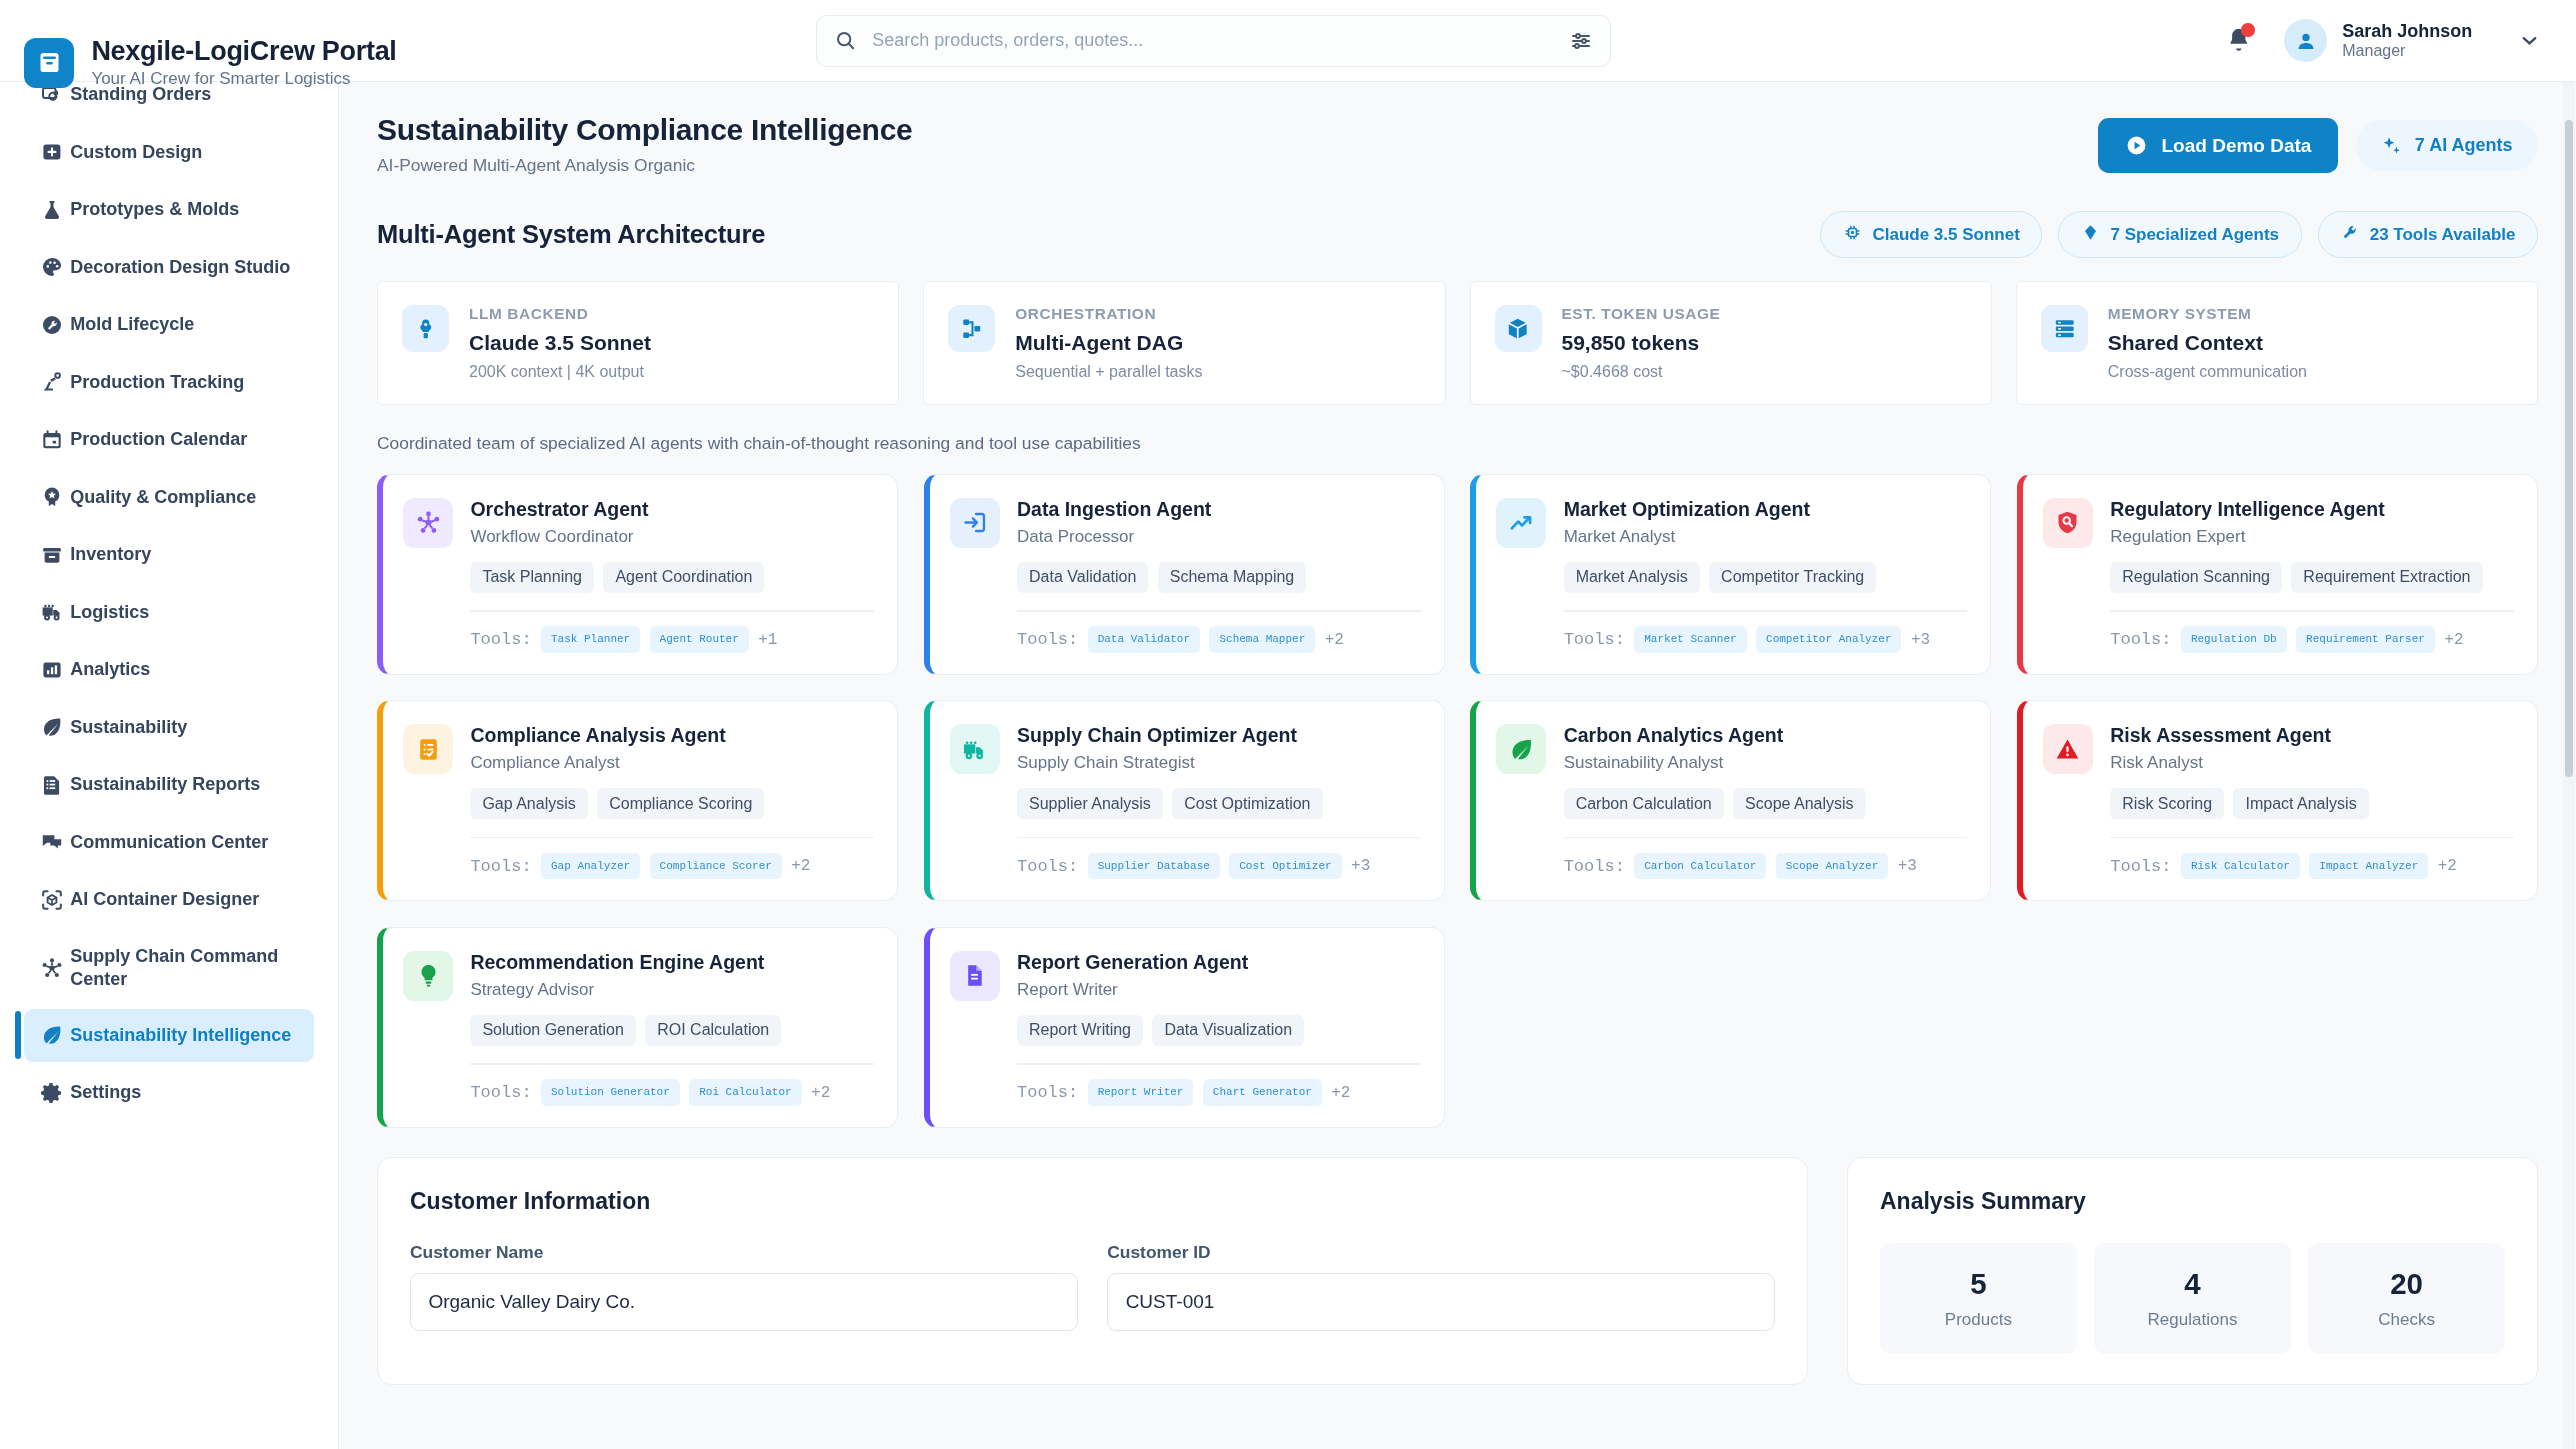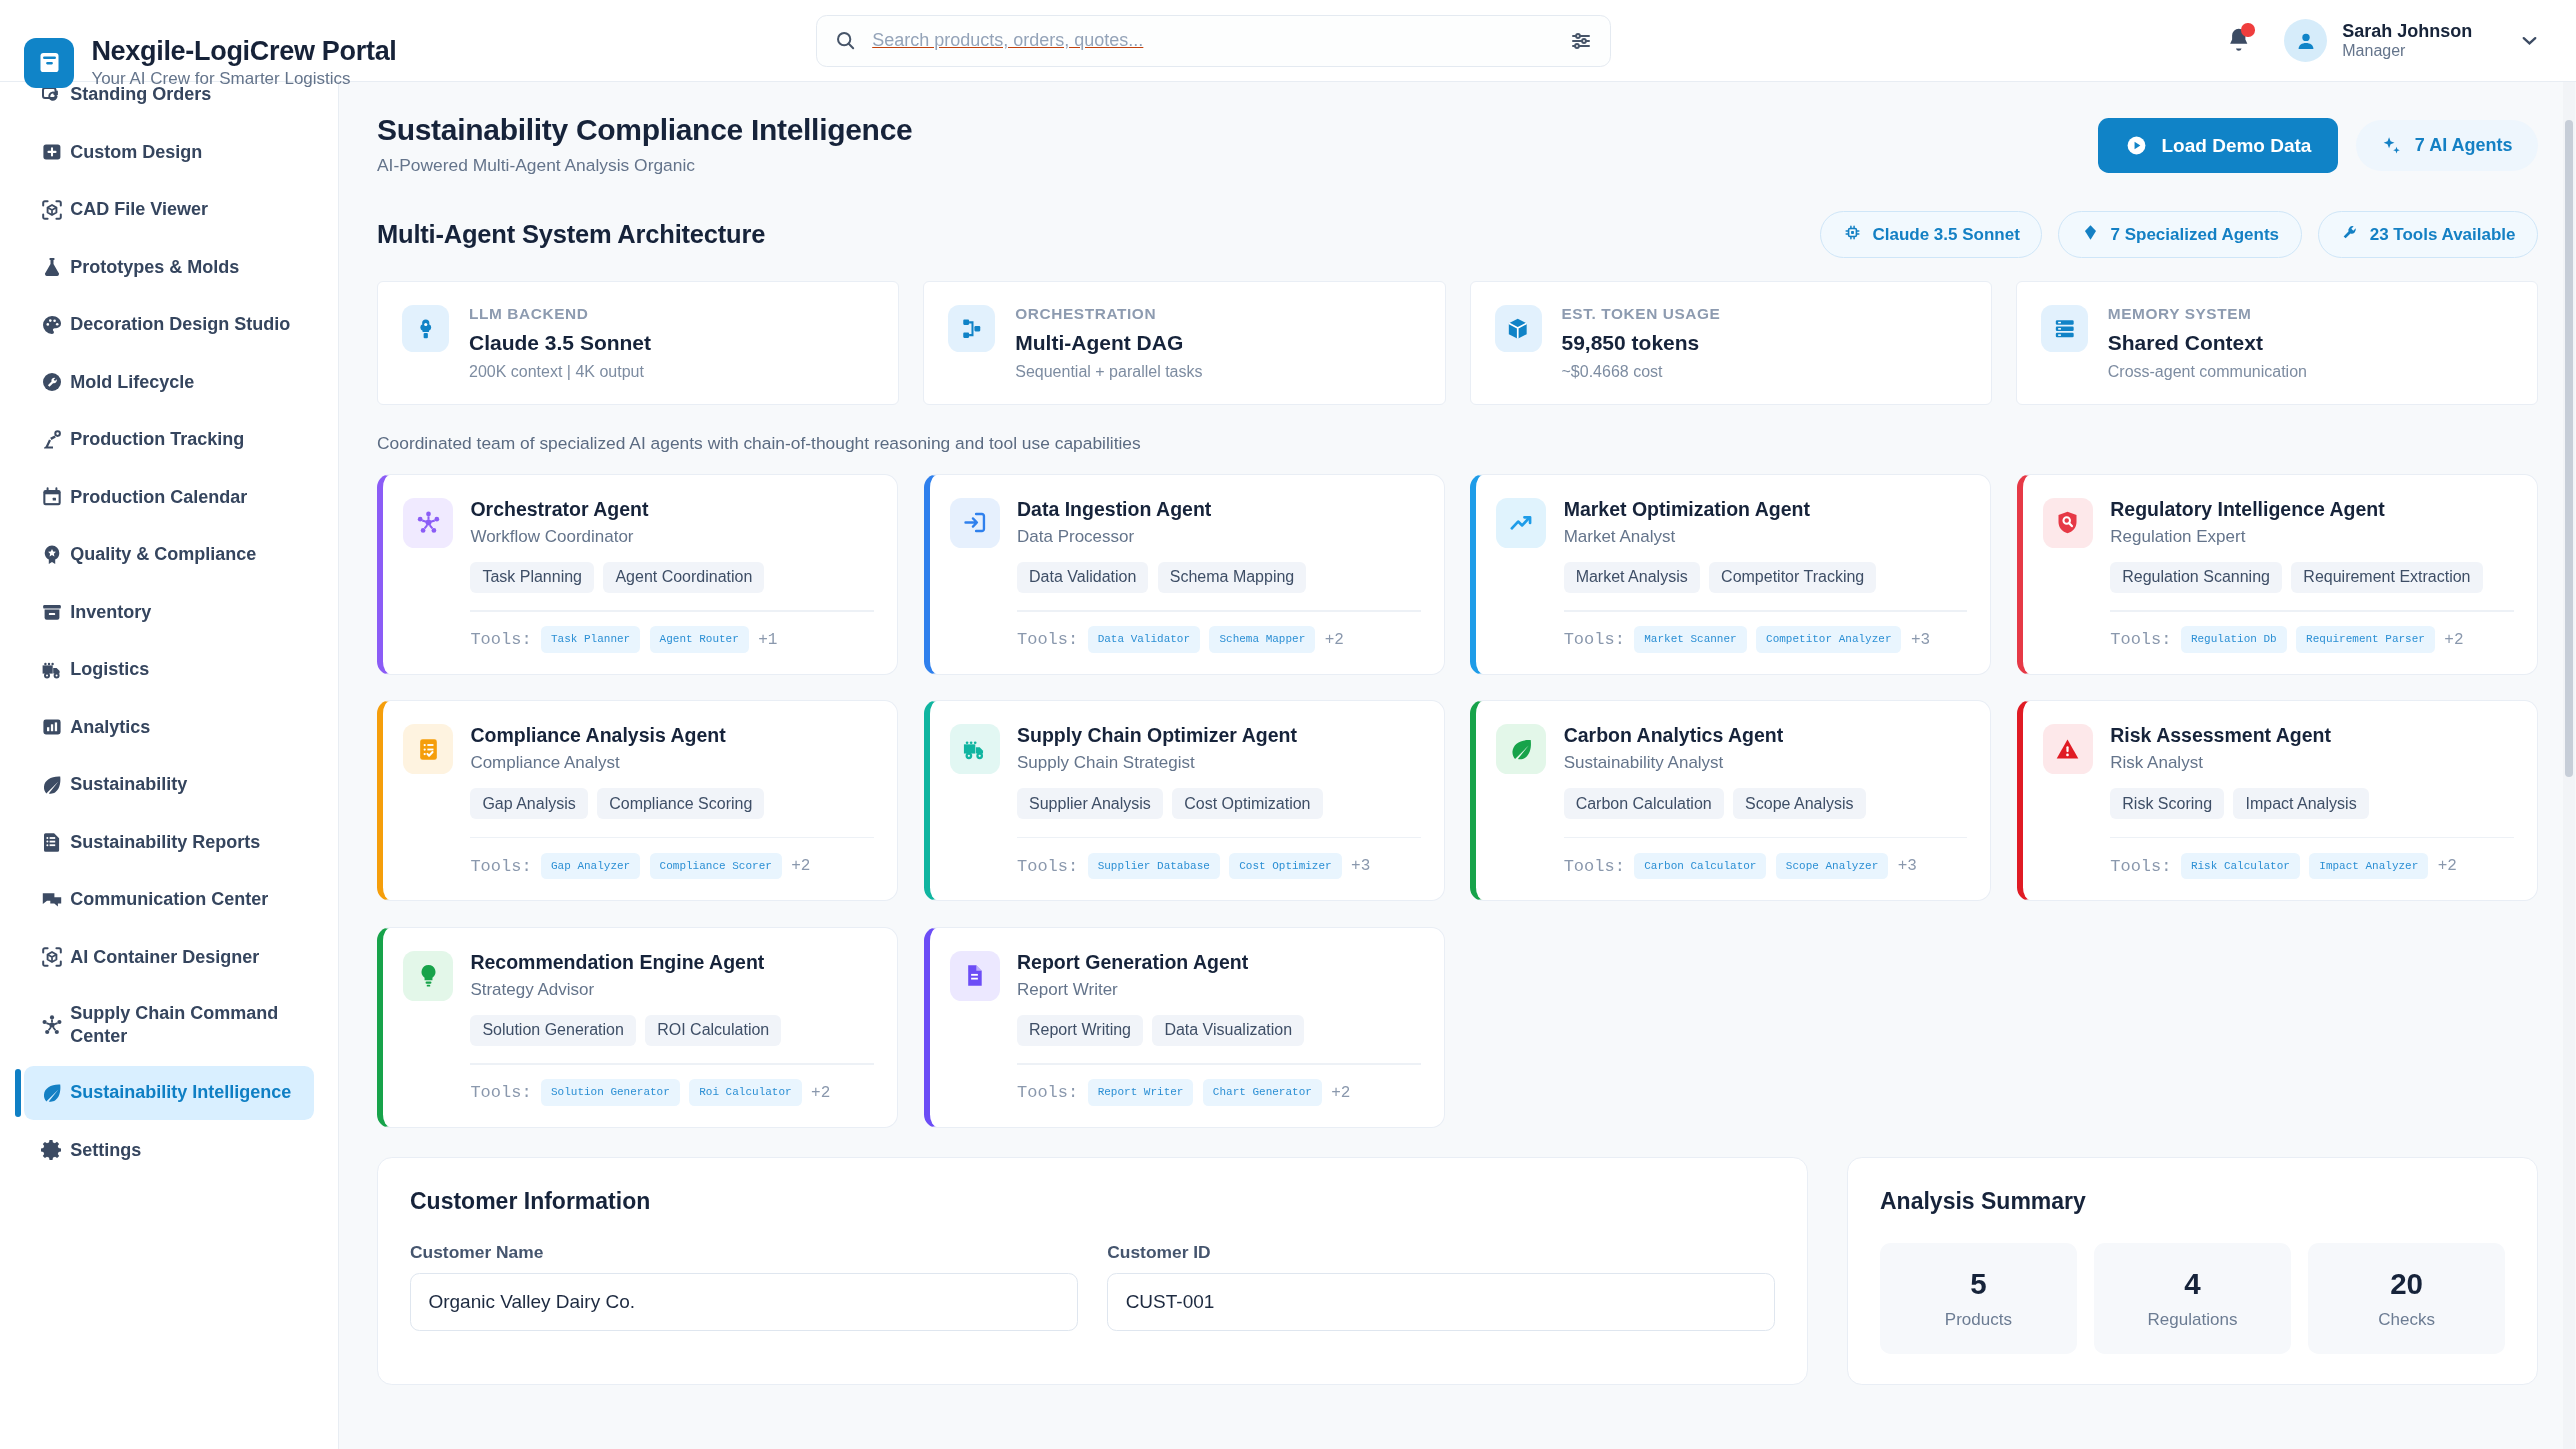--- a/index.html
+++ b/index.html
@@ -28,21 +28,21 @@
   .brand-sub { font-size: 17px; color: #64748b; font-weight: 400; margin-top: 2px; }
 
   .searchwrap { flex: none; width: 798px; display: flex; justify-content: flex-start; }
   .searchbox {
     width: 795px; height: 52px; border: 1.3px solid #e4eaf1; border-radius: 10.7px;
     background: #fdfefe; display: flex; align-items: center; padding: 0 17.4px; gap: 14.8px;
   }
   .searchbox svg.mag { width: 23px; height: 23px; flex: none; }
   .searchbox input {
     flex: 1; border: 0; outline: 0; background: transparent; font-size: 18px;
-    font-family: "Liberation Sans", sans-serif; color: #c2410c; text-decoration: underline;
+    font-family: "Liberation Sans", sans-serif; color: #14532d;
   }
   .searchbox input::placeholder { color: #94a3b8; }
   .filter-ic { width: 24px; height: 24px; flex: none; }
 
   .topright { margin-left: auto; display: flex; align-items: center; gap: 31px; padding-right: 5.4px; }
   .bell { position: relative; width: 29.5px; height: 32px; }
   .bell svg { width: 29.5px; height: 29.5px; }
   .bell .dot {
     position: absolute; top: -1.3px; right: -1.3px; width: 13.4px; height: 13.4px;
     border-radius: 50%; background: #ef3d3d;
@@ -259,30 +259,20 @@
               <svg viewBox="0 0 24 24" fill="#3c4b63">
                 <rect x="3.4" y="4.4" width="17" height="15" rx="2.6"></rect>
                 <path d="M12 8.4v7M8.5 11.9h7" stroke="#fff" stroke-width="2.1" stroke-linecap="round"></path>
               </svg>
             </span>
             <span class="lbl">Custom Design</span>
           </div>
           <div class="nav-item">
             <span class="ic">
               <svg viewBox="0 0 24 24" fill="#3c4b63">
-                <path d="M3.2 7.6V4.8a1.6 1.6 0 0 1 1.6-1.6h2.8M16.4 3.2h2.8a1.6 1.6 0 0 1 1.6 1.6v2.8M20.8 16.4v2.8a1.6 1.6 0 0 1-1.6 1.6h-2.8M7.6 20.8H4.8a1.6 1.6 0 0 1-1.6-1.6v-2.8" fill="none" stroke="#3c4b63" stroke-width="2" stroke-linecap="round"></path>
-                <path d="m12 7 4.4 2.5v5L12 17l-4.4-2.5v-5Z" fill="none" stroke="#3c4b63" stroke-width="1.9" stroke-linejoin="round"></path>
-                <path d="M12 12 7.6 9.5M12 12l4.4-2.5M12 12v5" fill="none" stroke="#3c4b63" stroke-width="1.7"></path>
-              </svg>
-            </span>
-            <span class="lbl">CAD File Viewer</span>
-          </div>
-          <div class="nav-item">
-            <span class="ic">
-              <svg viewBox="0 0 24 24" fill="#3c4b63">
                 <path d="M9.6 3h4.8v1.9h-.9v4l4.9 8.7A2 2 0 0 1 16.7 21H7.3a2 2 0 0 1-1.7-3.4l4.9-8.7v-4h-.9Z"></path>
               </svg>
             </span>
             <span class="lbl">Prototypes &amp; Molds</span>
           </div>
           <div class="nav-item">
             <span class="ic">
               <svg viewBox="0 0 24 24" fill="#3c4b63">
                 <path d="M12 3a9 9 0 0 0 0 18c1.2 0 1.9-.8 1.9-1.7 0-.5-.2-.9-.5-1.2-.3-.3-.5-.7-.5-1.1 0-.9.8-1.7 1.8-1.7h1.4A4.9 4.9 0 0 0 21 10.4C21 6.3 17 3 12 3Z"></path>
                 <circle cx="7.8" cy="11.4" r="1.3" fill="#fff"></circle>

